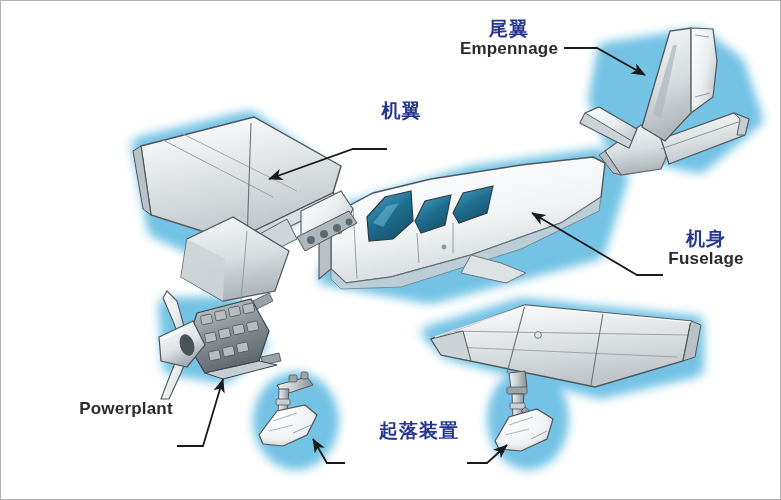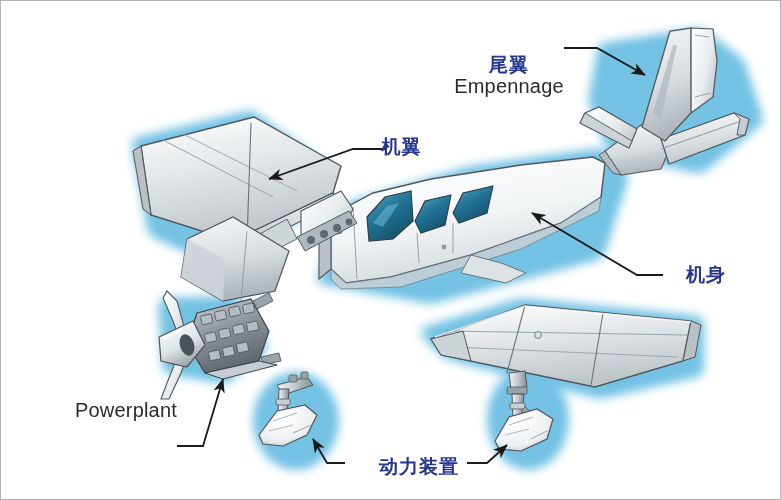--- a/index.html
+++ b/index.html
@@ -21,26 +21,25 @@
     white-space:nowrap;
     user-select:none;
   }
   .cn{
     font-family:"DejaVu Sans","Liberation Sans",sans-serif;
     font-size:19px;
     font-weight:700;
     color:#25368f;
     letter-spacing:1px;
     display:block;
-    margin-top:36px;
   }
   .en{
     font-family:"Liberation Sans","DejaVu Sans",sans-serif;
-    font-size:20px;
-    font-weight:400;
+    font-size:17px;
+    font-weight:700;
     color:#2b2b2b;
     letter-spacing:0.2px;
     display:block;
     margin-top:1px;
   }
   #lbl-empennage{left:418px;top:18px;width:180px;}
   #lbl-wing{left:318px;top:100px;width:165px;}
   #lbl-fuselage{left:640px;top:228px;width:130px;}
   #lbl-powerplant{left:40px;top:398px;width:170px;}
   #lbl-gear{left:318px;top:420px;width:200px;}
@@ -310,23 +309,24 @@
     <span class="cn">尾翼</span>
     <span class="en">Empennage</span>
   </div>
 
   <div class="label" id="lbl-wing">
     <span class="cn">机翼</span>
   </div>
 
   <div class="label" id="lbl-fuselage">
     <span class="cn">机身</span>
+    <span class="en">Fuselage</span>
   </div>
 
   <div class="label" id="lbl-powerplant">
     <span class="en">Powerplant</span>
   </div>
 
   <div class="label" id="lbl-gear">
-    <span class="cn">动力装置</span>
+    <span class="cn">起落装置</span>
   </div>
 
 </div>
 
 </body></html>

